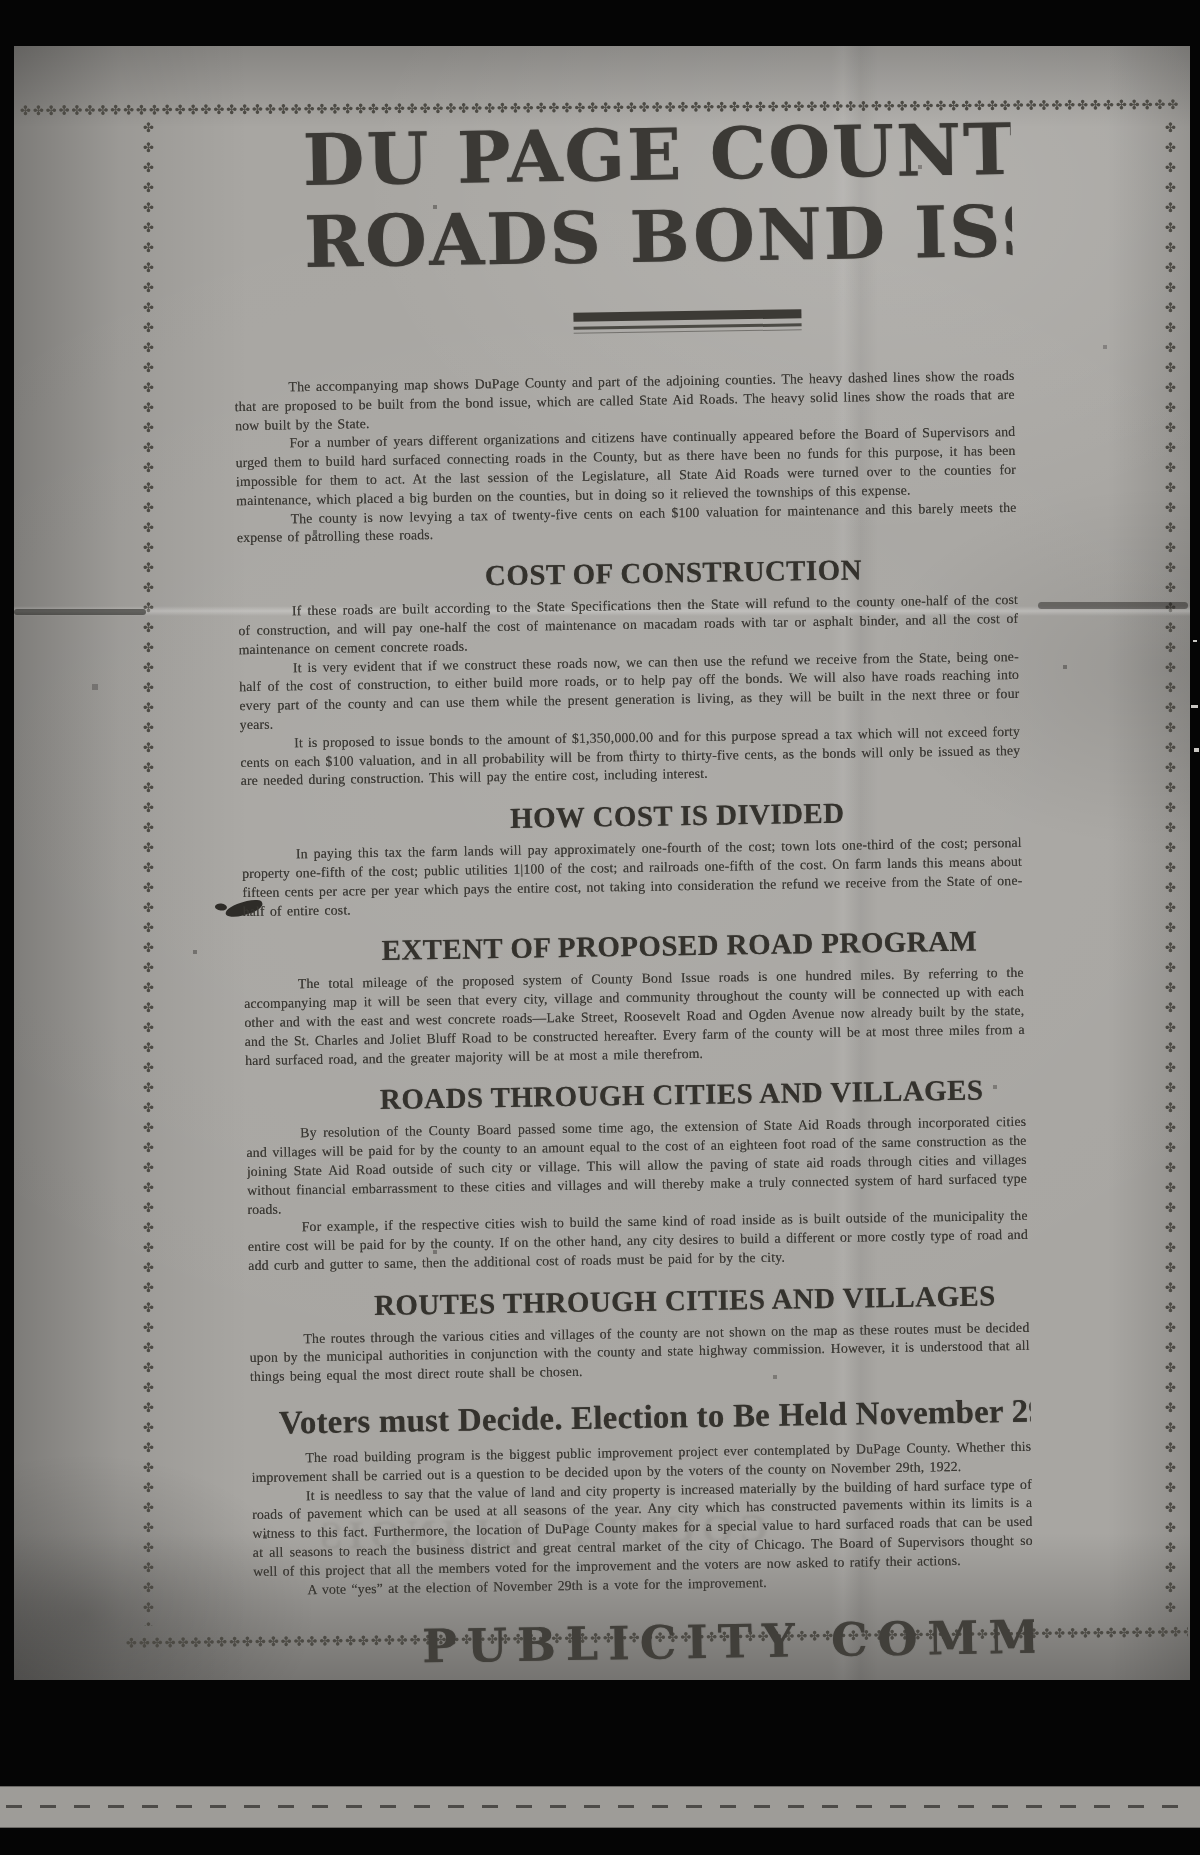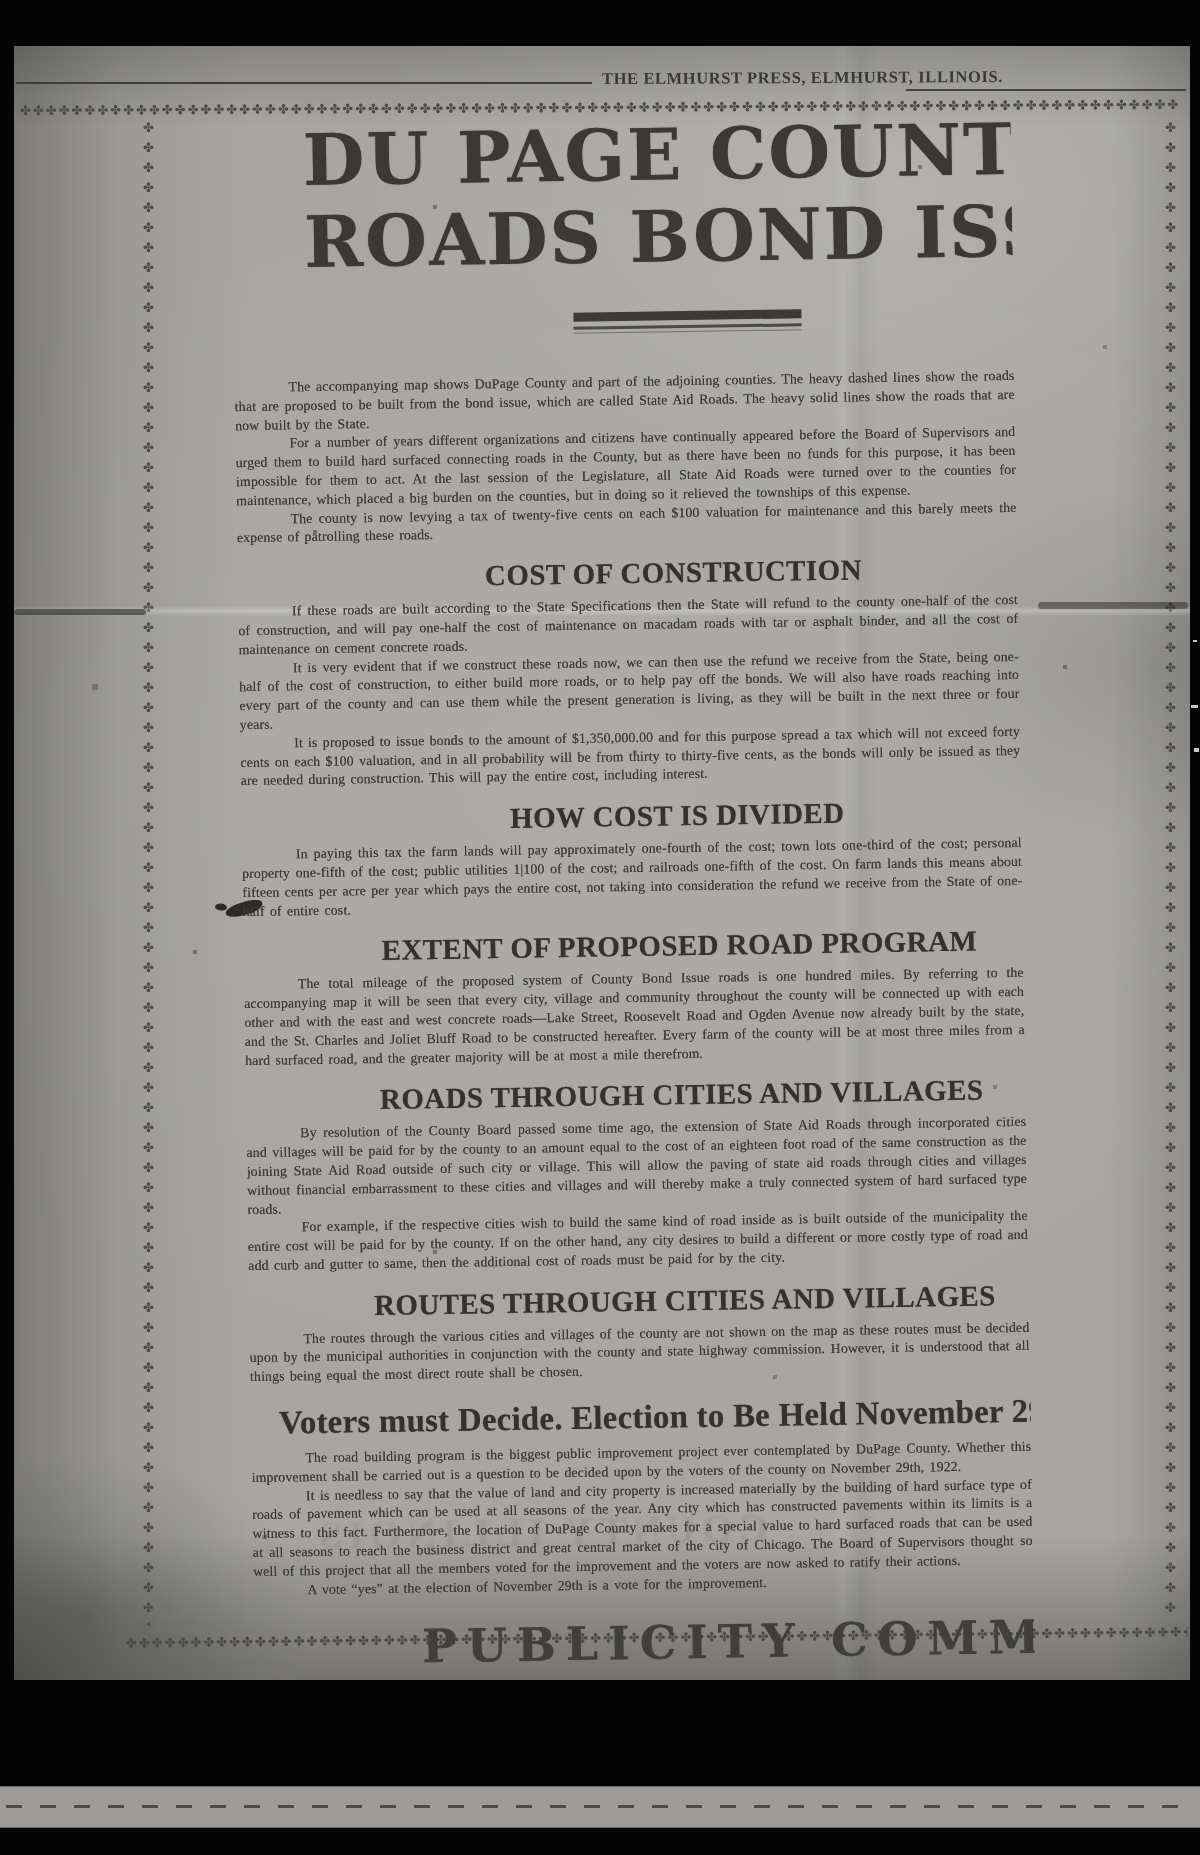--- a/index.html
+++ b/index.html
@@ -86,25 +86,20 @@
   .es2{right:1px;top:748px;width:5px;height:4px;}
   .es3{right:3px;top:640px;width:4px;height:2px;}
 </style>
 </head>
 <body>
 
 <div class="page">
 
   <div class="paper">
 
-    <div class="masthead">
-      <div class="rule-left"></div>
-      <div class="np-title">THE ELMHURST PRESS, ELMHURST, ILLINOIS.</div>
-      <div class="rule-right"></div>
-    </div>
 
     <div class="orn orn-h orn-top">✤✤✤✤✤✤✤✤✤✤✤✤✤✤✤✤✤✤✤✤✤✤✤✤✤✤✤✤✤✤✤✤✤✤✤✤✤✤✤✤✤✤✤✤✤✤✤✤✤✤✤✤✤✤✤✤✤✤✤✤✤✤✤✤✤✤✤✤✤✤✤✤✤✤✤✤✤✤✤✤✤✤✤✤✤✤✤✤✤✤</div>
     <div class="orn orn-v orn-left">✤✤✤✤✤✤✤✤✤✤✤✤✤✤✤✤✤✤✤✤✤✤✤✤✤✤✤✤✤✤✤✤✤✤✤✤✤✤✤✤✤✤✤✤✤✤✤✤✤✤✤✤✤✤✤✤✤✤✤✤✤✤✤✤✤✤✤✤✤✤✤✤✤✤✤✤✤✤✤✤✤✤✤✤✤✤✤✤✤✤</div>
     <div class="orn orn-v orn-right">✤✤✤✤✤✤✤✤✤✤✤✤✤✤✤✤✤✤✤✤✤✤✤✤✤✤✤✤✤✤✤✤✤✤✤✤✤✤✤✤✤✤✤✤✤✤✤✤✤✤✤✤✤✤✤✤✤✤✤✤✤✤✤✤✤✤✤✤✤✤✤✤✤✤✤✤✤✤✤✤✤✤✤✤✤✤✤✤✤✤</div>
     <div class="orn orn-h orn-bottom">✤✤✤✤✤✤✤✤✤✤✤✤✤✤✤✤✤✤✤✤✤✤✤✤✤✤✤✤✤✤✤✤✤✤✤✤✤✤✤✤✤✤✤✤✤✤✤✤✤✤✤✤✤✤✤✤✤✤✤✤✤✤✤✤✤✤✤✤✤✤✤✤✤✤✤✤✤✤✤✤✤✤✤✤✤✤✤✤✤✤</div>
 
     <div class="ghost">COUNTY ILLINOIS</div>
     <div class="scratch"></div>
     <div class="smudge l"></div>
     <div class="smudge r"></div>

